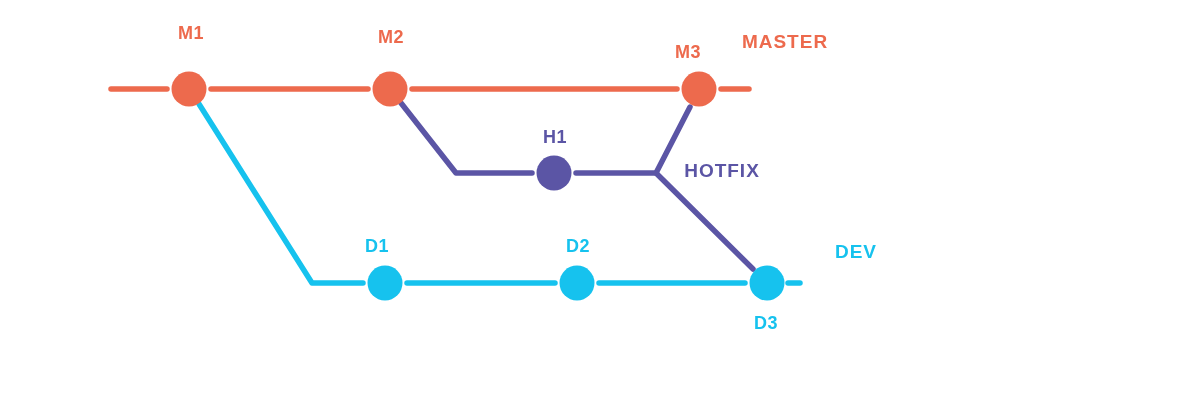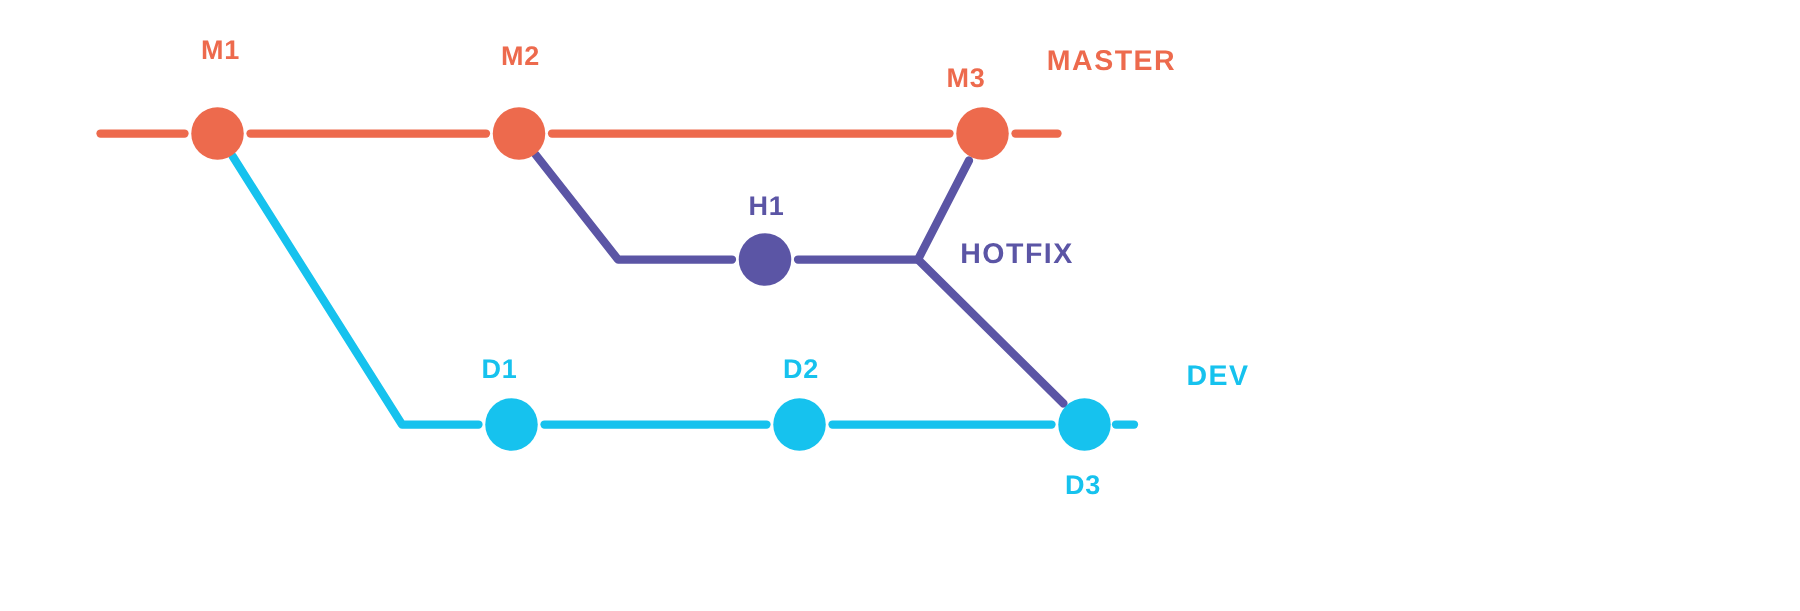--- a/index.html
+++ b/index.html
@@ -7,20 +7,21 @@
     padding: 0;
     background: #ffffff;
     font-family: "Liberation Sans", sans-serif;
   }
   .canvas {
     position: relative;
     width: 1040px;
     height: 407px;
     background: #ffffff;
     overflow: hidden;
+    margin-left: 44px;
   }
   svg { display: block; }
   svg text {
     font-family: "Liberation Sans", sans-serif;
     font-weight: bold;
   }
   svg text.commit-label {
     font-size: 18px;
     letter-spacing: 0.5px;
   }

